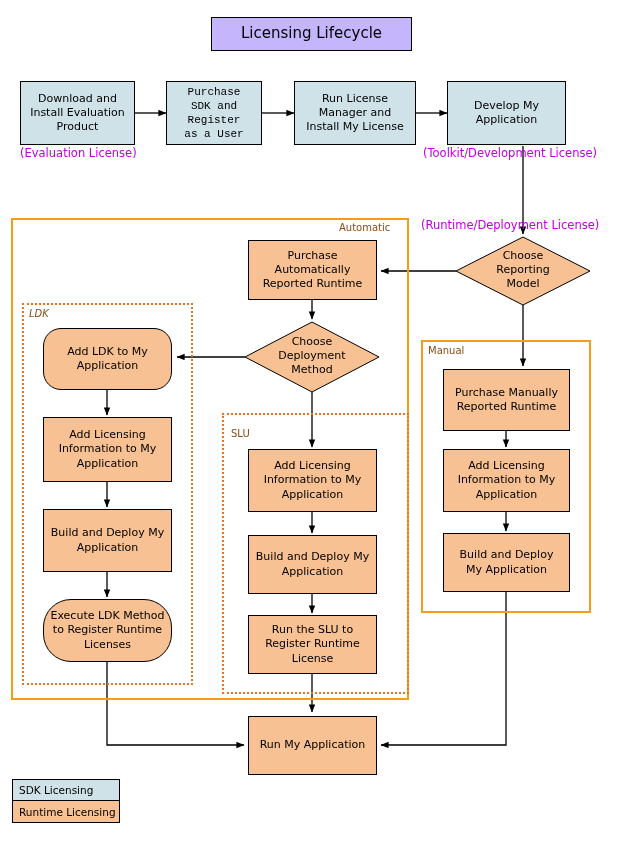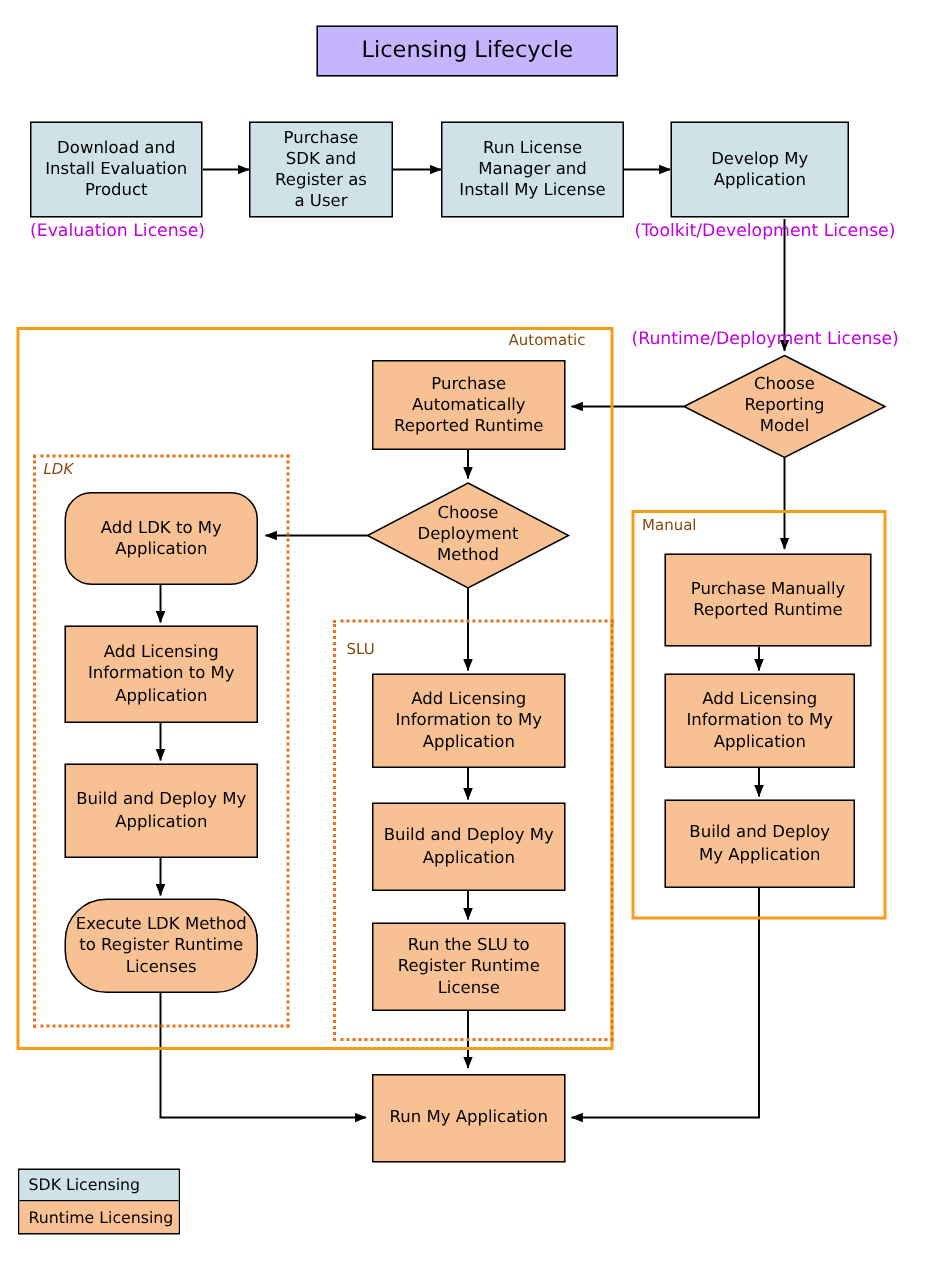--- a/index.html
+++ b/index.html
@@ -94,21 +94,21 @@
 
     <line class="conn" x1="506" y1="431" x2="506" y2="447" marker-end="url(#arrow)"></line>
     <line class="conn" x1="506" y1="512" x2="506" y2="531" marker-end="url(#arrow)"></line>
 
     <path class="conn" d="M506,592 L506,745 L381,745" marker-end="url(#arrow)"></path>
   </svg>
 
   <div class="node title-box" style="left:211px;top:17px;width:201px;height:34px;">Licensing Lifecycle</div>
 
   <div class="node sdk-box" style="left:20px;top:81px;width:115px;height:64px;padding:0 6px;">Download and Install Evaluation Product</div>
-  <div class="node sdk-box" style="left:166px;top:81px;width:96px;height:64px;padding:0 16px;">Purchase SDK and Register as a User</div>
+  <div class="node sdk-box" style="left:166px;top:81px;width:96px;height:64px;padding:0 16px;font-family:Liberation Mono, monospace;">Purchase SDK and Register as a User</div>
   <div class="node sdk-box" style="left:294px;top:81px;width:122px;height:64px;padding:0 6px;">Run License Manager and Install My License</div>
   <div class="node sdk-box" style="left:447px;top:81px;width:119px;height:64px;padding:0 8px;">Develop My Application</div>
 
   <div class="lic" style="left:20px;top:146px;">(Evaluation License)</div>
   <div class="lic" style="left:423px;top:146px;">(Toolkit/Development License)</div>
   <div class="lic" style="left:421px;top:218px;">(Runtime/Deployment License)</div>
 
   <div class="grp-solid" style="left:11px;top:218px;width:398px;height:482px;"></div>
   <div class="grp-label" style="left:339px;top:222px;">Automatic</div>
 
@@ -125,21 +125,21 @@
 
   <div class="node rt-box" style="left:43px;top:328px;width:129px;height:62px;padding:0 6px;border-radius:18px;">Add LDK to My Application</div>
   <div class="node rt-box" style="left:43px;top:417px;width:129px;height:65px;padding:0 6px;">Add Licensing Information to My Application</div>
   <div class="node rt-box" style="left:43px;top:509px;width:129px;height:63px;padding:0 6px;">Build and Deploy My Application</div>
   <div class="node rt-box" style="left:43px;top:599px;width:129px;height:63px;padding:0 6px;border-radius:28px;">Execute LDK Method to Register Runtime Licenses</div>
 
   <div class="node rt-box" style="left:248px;top:449px;width:129px;height:63px;padding:0 6px;">Add Licensing Information to My Application</div>
   <div class="node rt-box" style="left:248px;top:535px;width:129px;height:59px;padding:0 6px;">Build and Deploy My Application</div>
   <div class="node rt-box" style="left:248px;top:615px;width:129px;height:59px;padding:0 6px;">Run the SLU to Register Runtime License</div>
 
-  <div class="node rt-box" style="left:443px;top:369px;width:138px;height:62px;padding:0 4px;">Purchase Manually Reported Runtime</div>
+  <div class="node rt-box" style="left:443px;top:369px;width:127px;height:62px;padding:0 4px;">Purchase Manually Reported Runtime</div>
   <div class="node rt-box" style="left:443px;top:449px;width:127px;height:63px;padding:0 6px;">Add Licensing Information to My Application</div>
   <div class="node rt-box" style="left:443px;top:533px;width:127px;height:59px;padding:0 6px;">Build and Deploy My Application</div>
 
   <div class="node rt-box" style="left:248px;top:716px;width:129px;height:59px;padding:16px 6px;">Run My Application</div>
 
   <div class="legend" style="left:12px;top:779px;width:108px;height:44px;text-align:right;">
     <div class="legend-row sdk">SDK Licensing</div>
     <div class="legend-row rt">Runtime Licensing</div>
   </div>
 

